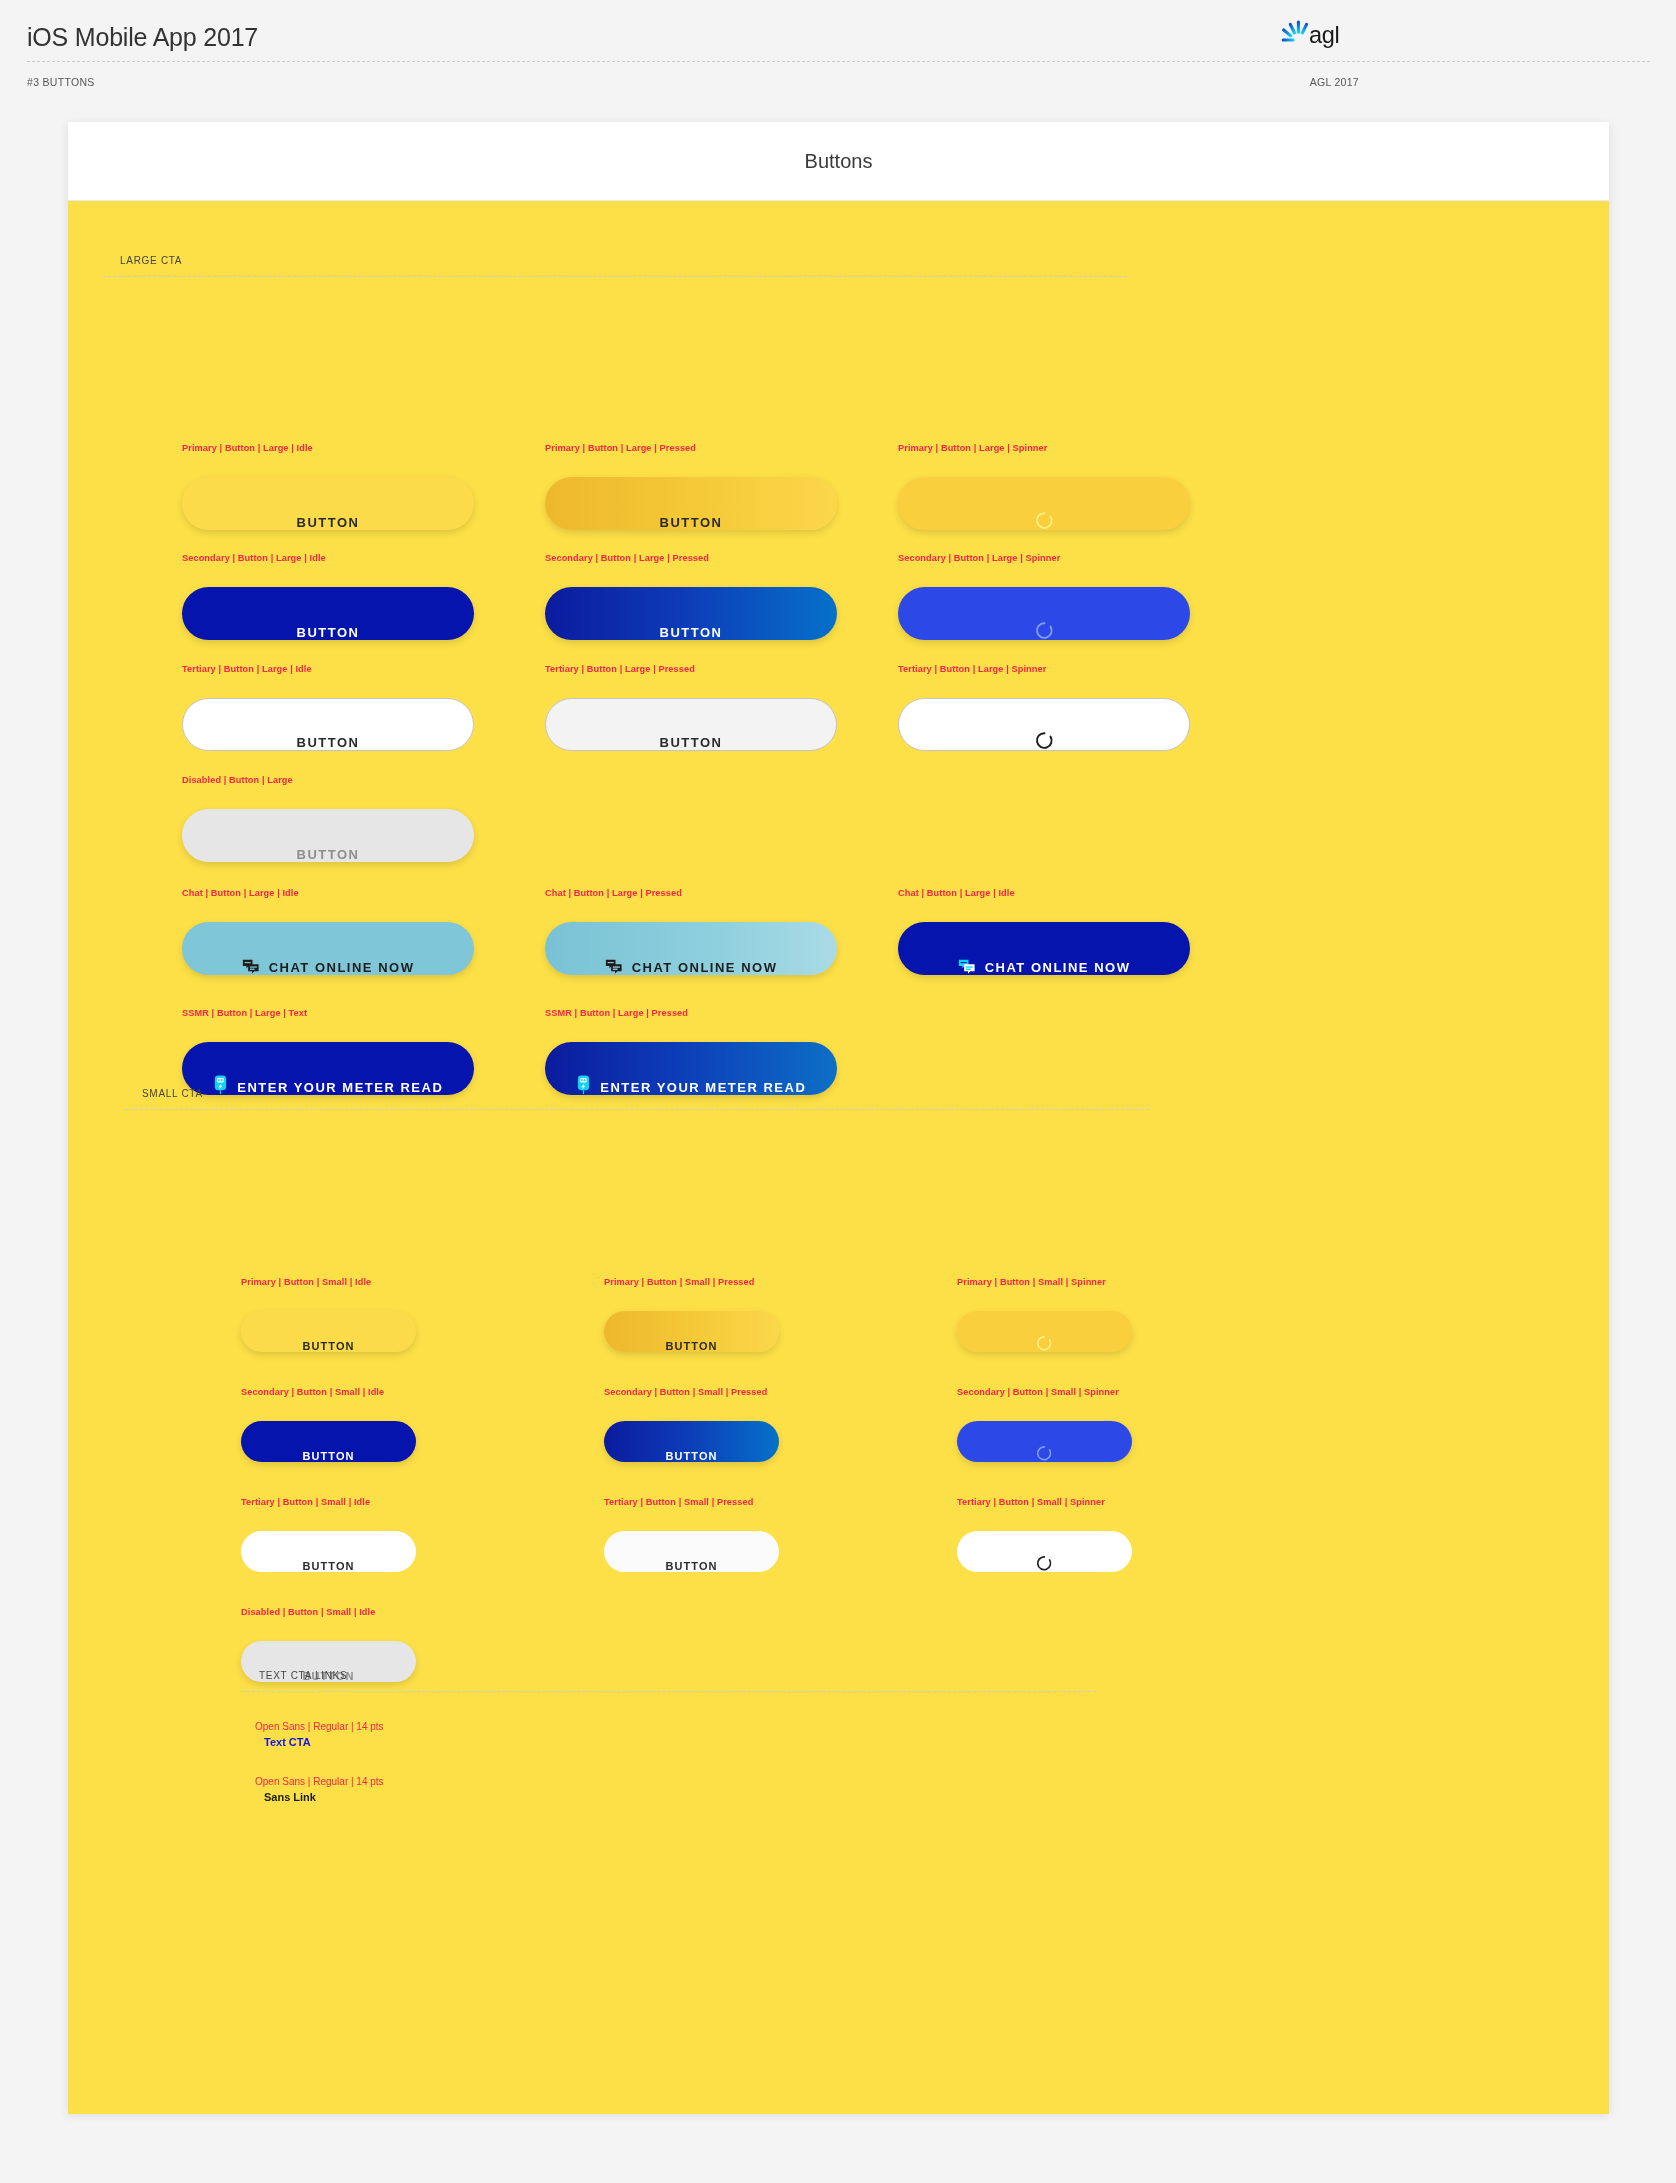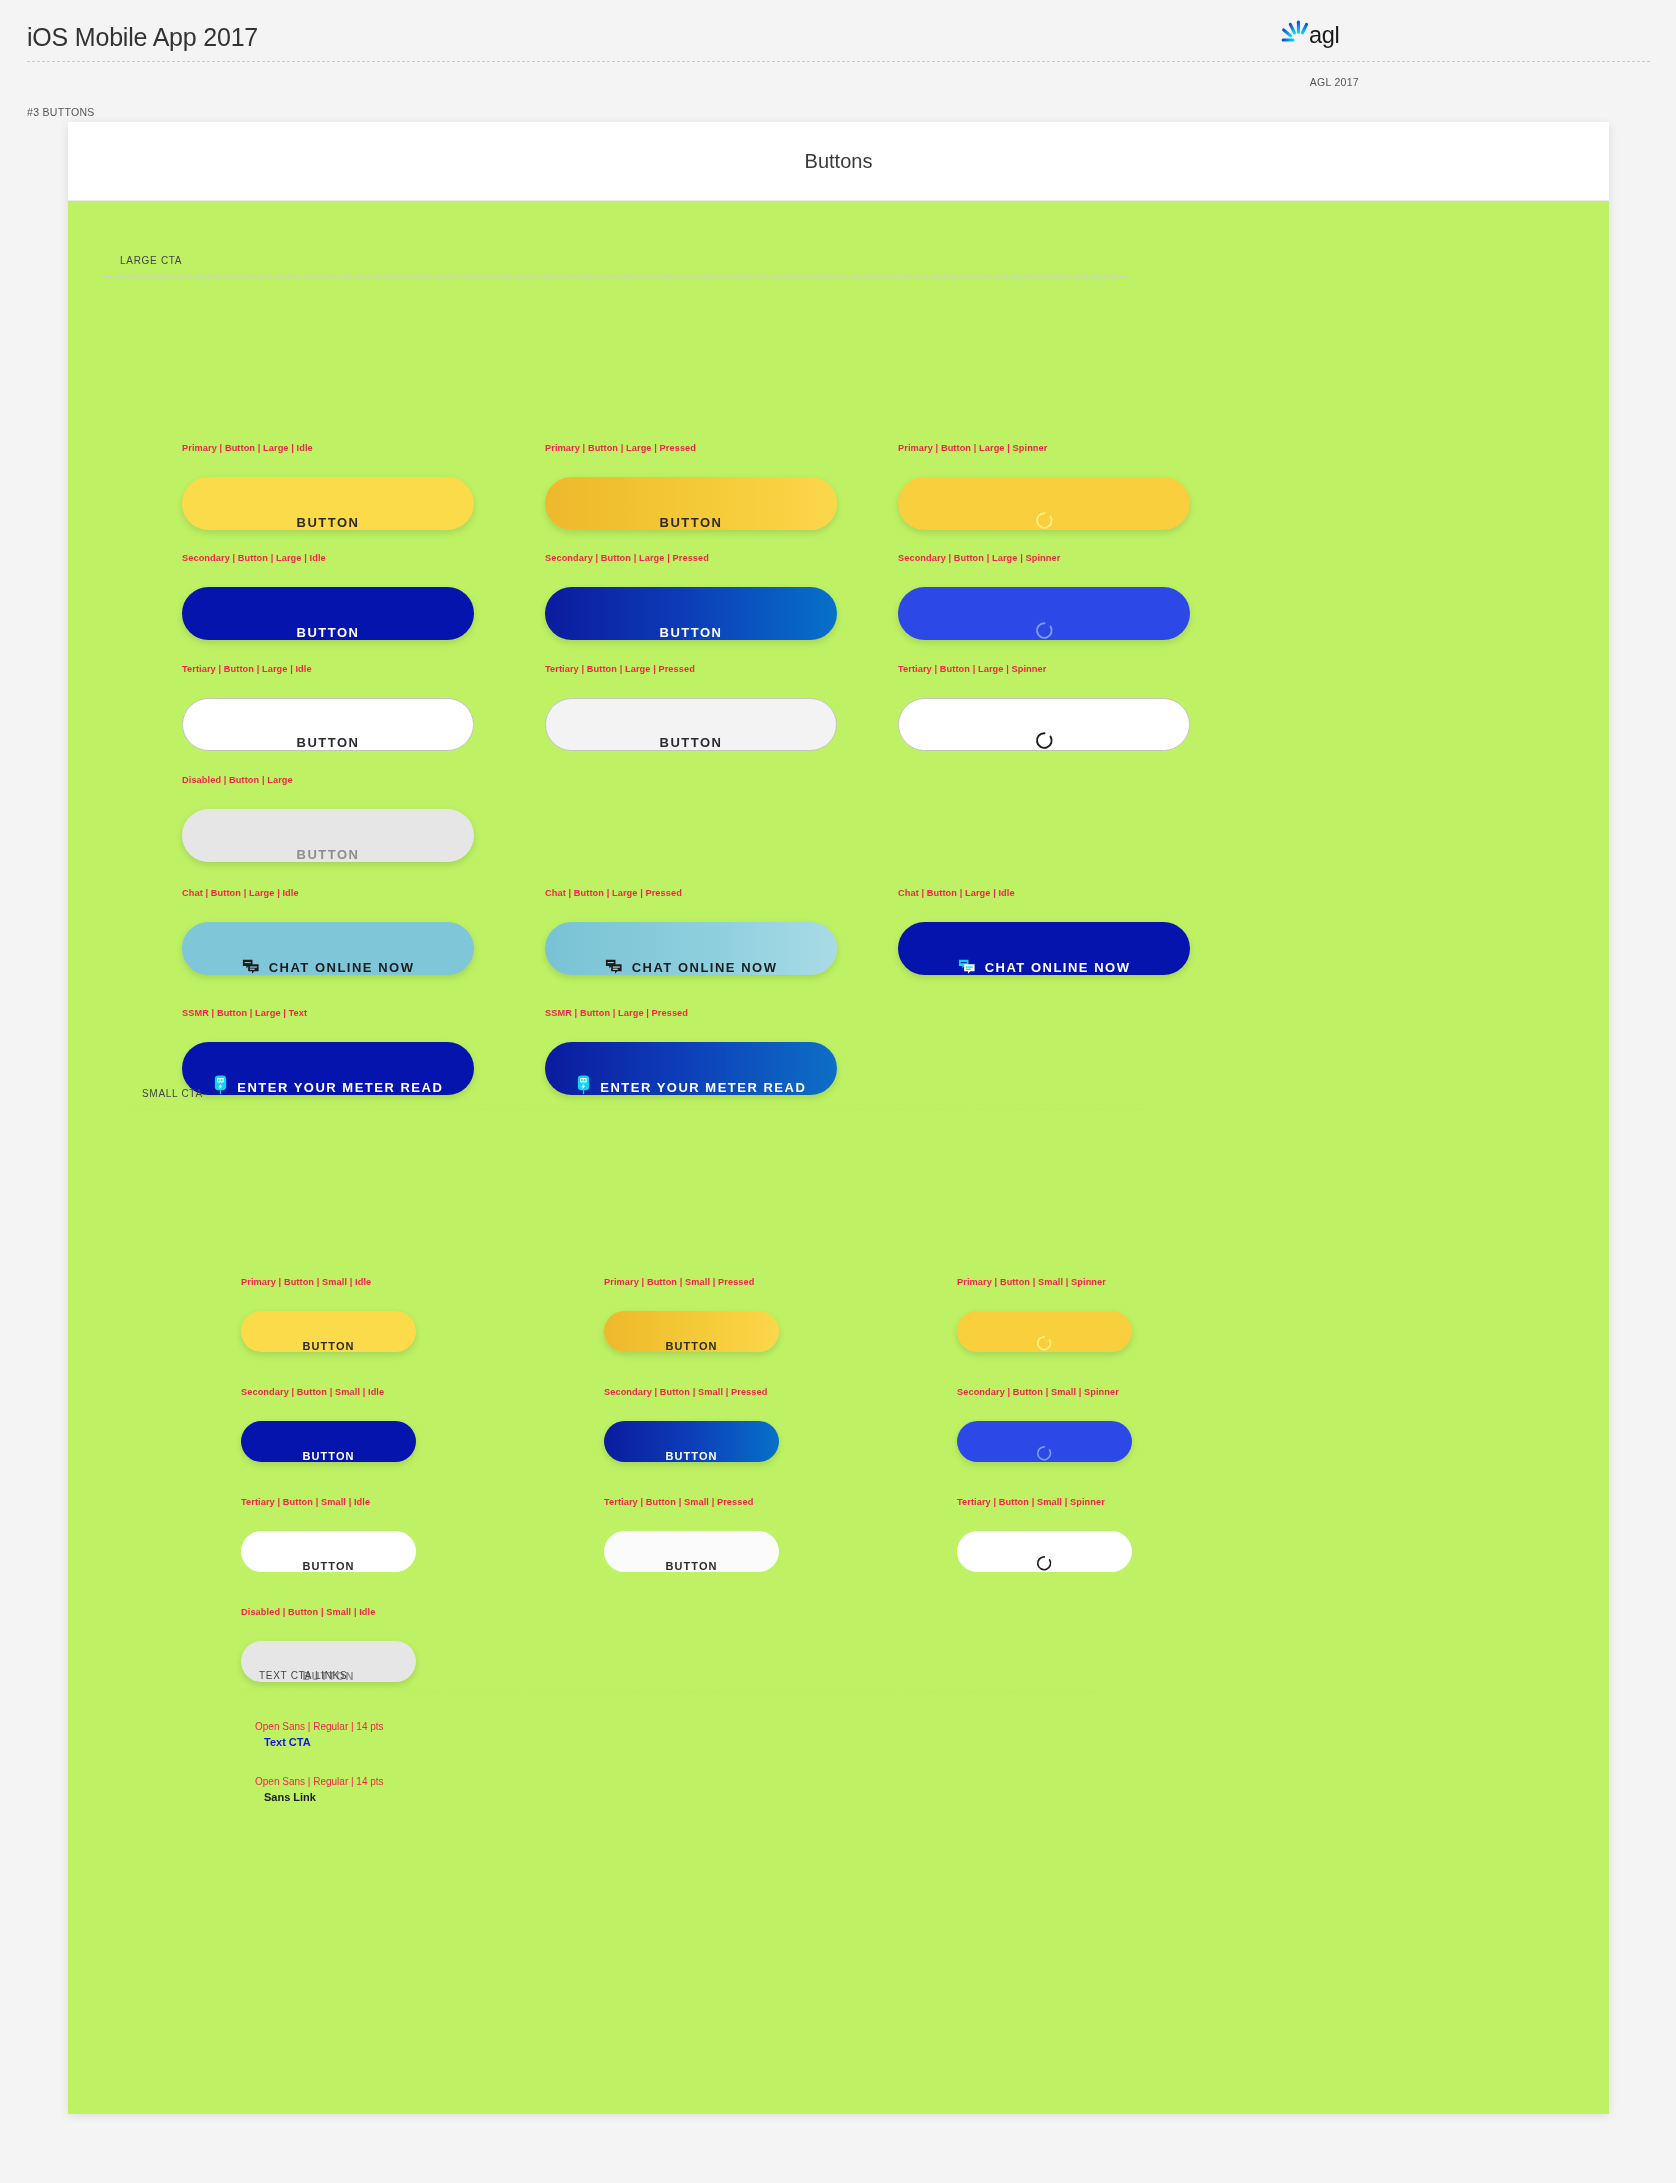--- a/index.html
+++ b/index.html
@@ -18,34 +18,34 @@
     position:absolute; left:27px; top:23px;
     font-size:25px; font-weight:400; color:#333; letter-spacing:-0.2px;
     white-space:nowrap;
   }
   .ph-rule{
     position:absolute; left:27px; top:61px; width:1623px; height:0;
     border-top:1.3px dashed #c9c9c9;
   }
   .ph-sub{
     position:absolute; left:27px; top:76px;
-    font-size:10.5px; color:#555; letter-spacing:0.3px; white-space:nowrap;margin-top:30px;
+    font-size:10.5px; color:#555; letter-spacing:0.3px; white-space:nowrap;
   }
   .ph-right{
     position:absolute; right:27px; top:76px;
     font-size:10.5px; color:#555; letter-spacing:0.3px; white-space:nowrap;
   }
   .logo{position:absolute; right:27px; top:18.3px; width:78px; height:34px;}
   .logo svg{display:block;}
 
   
   .card{
     position:absolute; left:68px; top:122px;
     width:1541px; height:1992px;
-    background:#bef264;
+    background:#fde047;
     box-shadow:0 1.7px 9.6px rgba(0,0,0,.10);
   }
   .card-head{
     position:absolute; left:0; top:0; width:1541px; height:78px;
     background:#ffffff; border-bottom:0.4px solid #eaeaea;
   }
   .card-title{
     position:absolute; left:0; top:0; width:1541px; height:78px;
     display:flex; align-items:center; justify-content:center;
     font-size:20px; color:#3a3a3a; font-weight:400;

